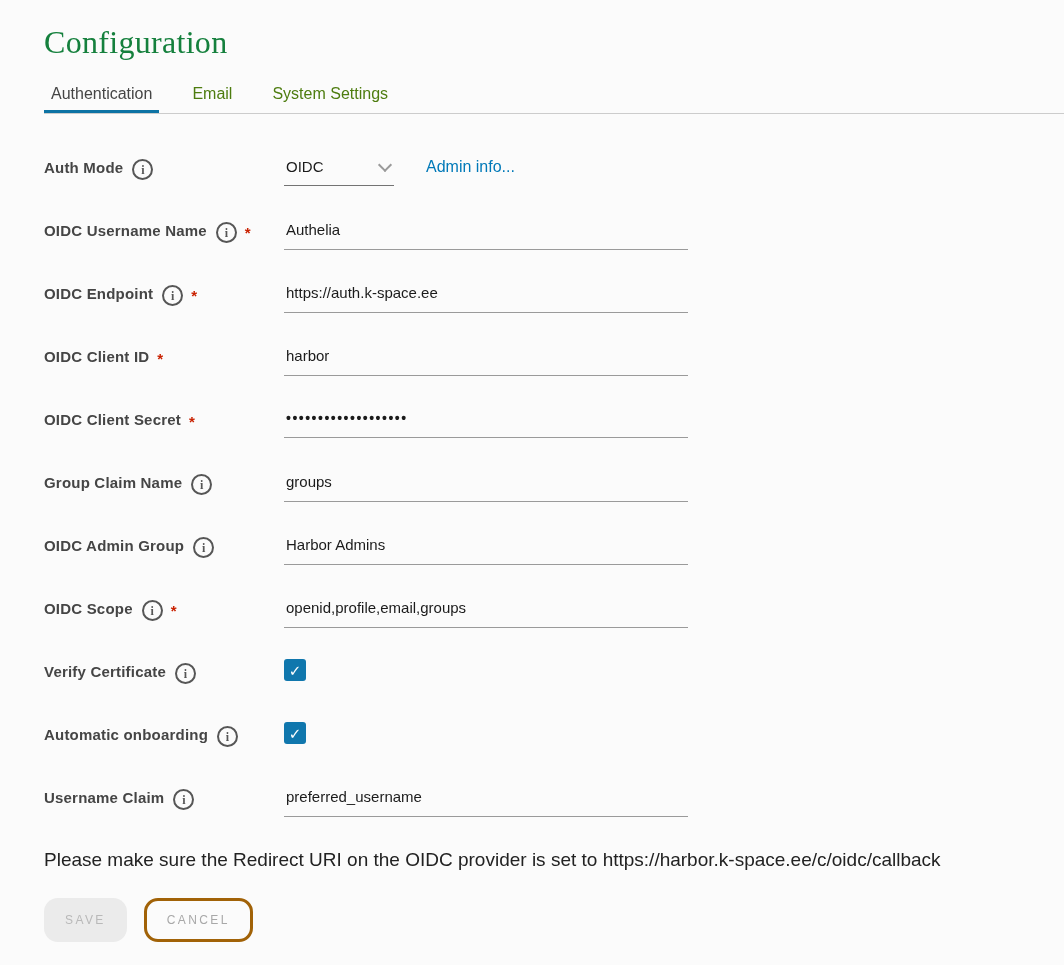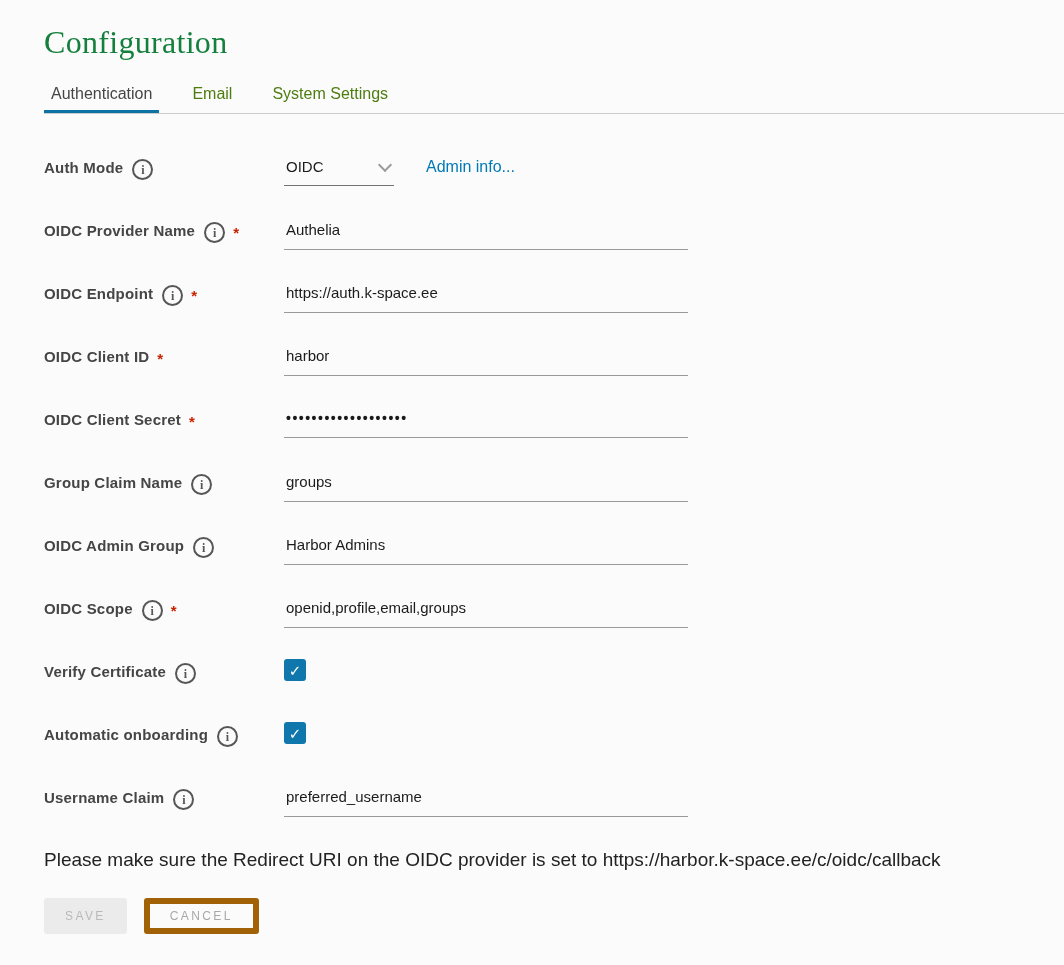--- a/index.html
+++ b/index.html
@@ -80,32 +80,32 @@
     width:22px;height:22px;margin-top:4px;
     background:#1077ad;border-radius:3px;
     display:flex;align-items:center;justify-content:center;
     cursor:pointer;
   }
   .check-glyph{color:#ffffff;font-size:15px;font-weight:700;line-height:1;}
   
   .note{margin:30px 0 0 0;font-size:19px;color:#222222;}
   .btn-row{margin-top:27px;display:flex;align-items:center;}
   .btn{
-    height:36px;border-radius:3px;
+    height:44px;border-radius:14px;
     display:inline-flex;align-items:center;justify-content:center;
     font-size:12px;font-weight:500;letter-spacing:2.4px;
     text-transform:uppercase;cursor:pointer;user-select:none;
     font-family:"Liberation Sans","DejaVu Sans",sans-serif;
   }
   .btn-save{
     background:#ebebeb;border:none;color:#b9b9b9;
     padding:0 21px;margin-right:17px;cursor:default;
   }
   .btn-cancel{
-    background:transparent;border:6px solid #a16207;color:#a8a8a8;
+    background:transparent;border:3px solid #a16207;color:#a8a8a8;
     padding:0 20px;margin-right:17px;cursor:default;
   }
   .btn-test{
     background:transparent;border:1px solid #0d73a4;color:#0d73a4;
     padding:0 24px;
   }
 </style>
 </head>
 <body>
 
@@ -127,21 +127,21 @@
         <div class="control-cell">
           <div class="select-box">
             <span>OIDC</span>
             <span class="chevron-down"></span>
           </div>
           <a class="inline-link">Admin info...</a>
         </div>
       </div>
       <div class="row">
         <div class="label-cell">
-          <span class="label-text">OIDC Provider Name</span>
+          <span class="label-text">OIDC Username Name</span>
           <span class="info-icon">i</span>
           <span class="required">*</span>
         </div>
         <div class="control-cell">
           <div class="text-input">Authelia</div>
         </div>
       </div>
       <div class="row">
         <div class="label-cell">
           <span class="label-text">OIDC Endpoint</span>

